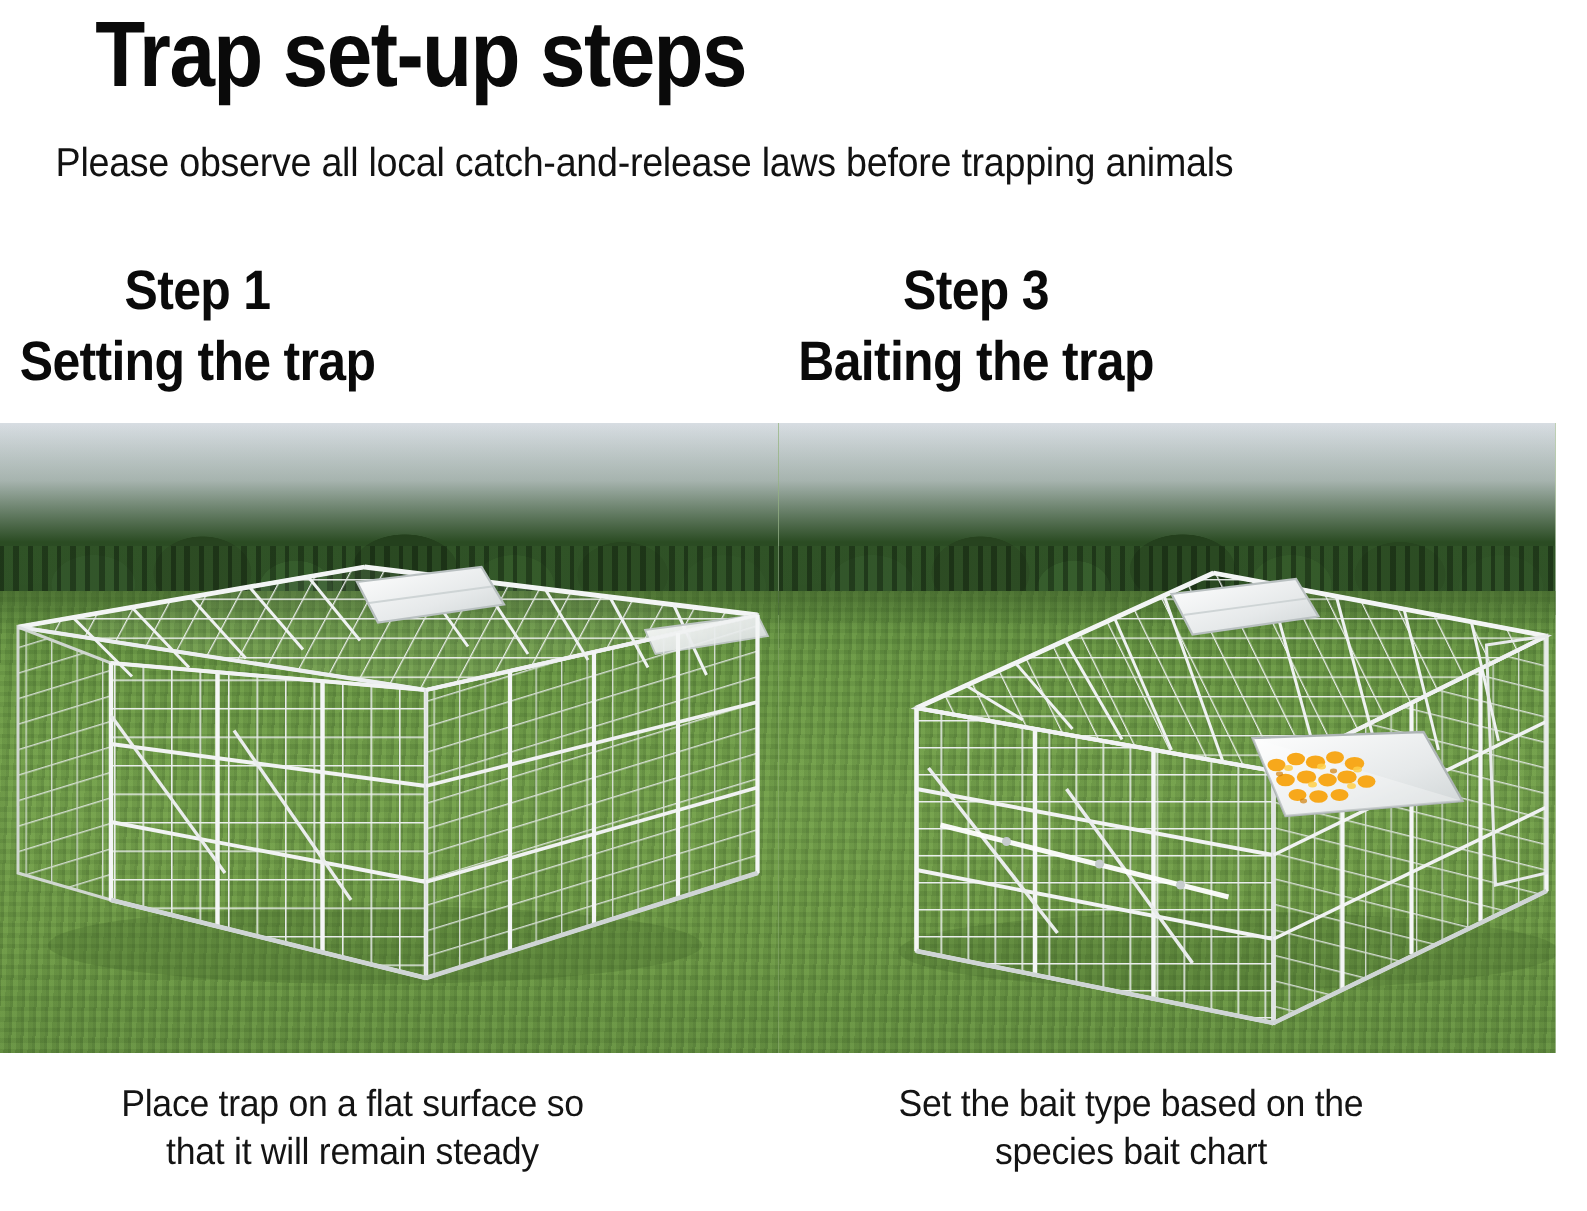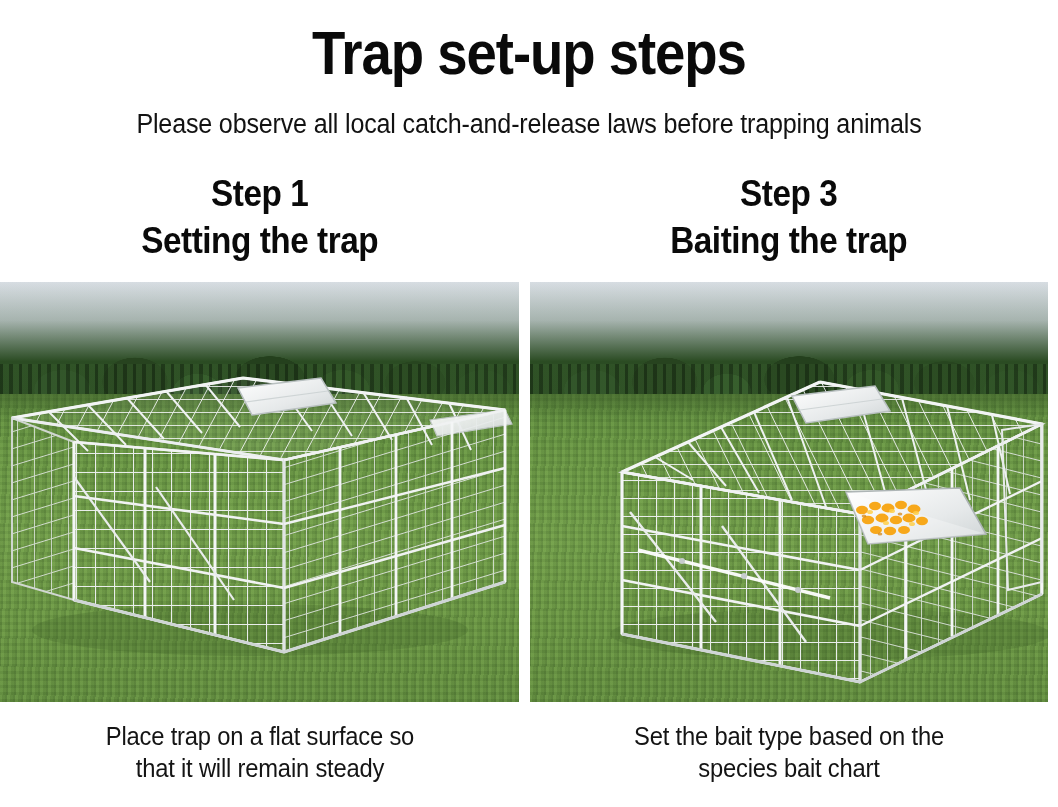--- a/index.html
+++ b/index.html
@@ -12,22 +12,21 @@
     height: 807px;
     font-family: "Liberation Sans", sans-serif;
     color: #111111;
     overflow: hidden;
     position: relative;
   }
 
   
   .header {
     width: 100%;
-    text-align: center;
-    padding-top: 20px;
+    padding-top: 4px;
   }
   .main-title {
     font-family: "Liberation Sans Narrow", "Liberation Sans", sans-serif;
     font-size: 62px;
     font-weight: bold;
     letter-spacing: -1.2px;
     line-height: 1.05;
     margin: 0;
     padding: 0 0 2px 0;
     color: #0a0a0a;
@@ -54,21 +53,21 @@
     width: 1058px;
     height: 647px;
     display: flex;
     flex-direction: row;
     justify-content: space-between;
   }
   .column {
     width: 519px;
     display: flex;
     flex-direction: column;
-    align-items: center;
+    align-items: flex-start;
   }
   .column.right { width: 562px; }
 
   .step-heading {
     text-align: center;
     font-family: "Liberation Sans Narrow", "Liberation Sans", sans-serif;
     font-weight: bold;
     font-size: 37px;
     line-height: 1.28;
     letter-spacing: -0.5px;

